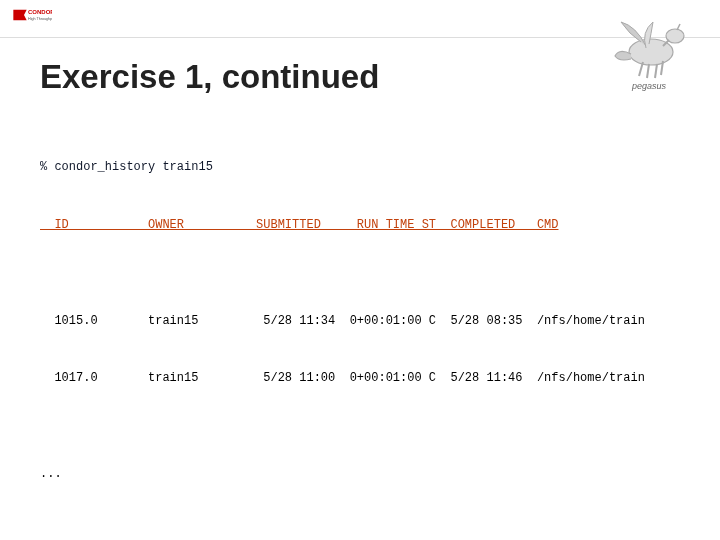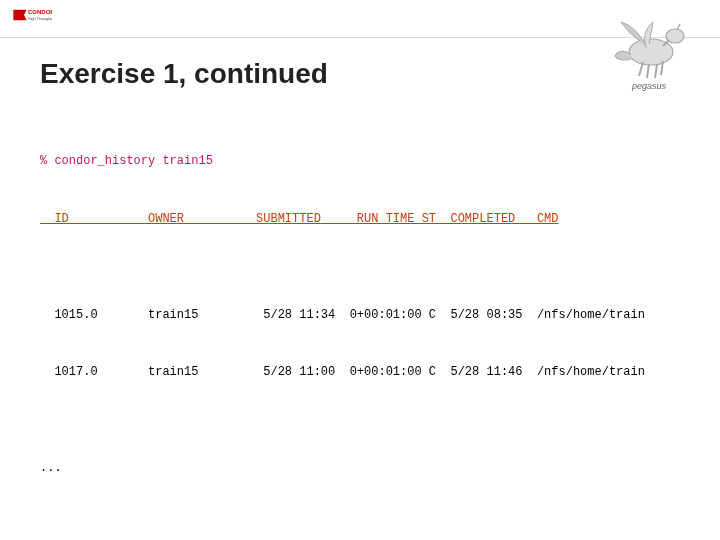--- a/index.html
+++ b/index.html
@@ -42,38 +42,38 @@
       width: 110px;
       height: 90px;
     }
 
     
     .main-content {
       padding: 20px 40px;
     }
 
     .slide-title {
-      font-size: 28px;
+      font-size: 33px;
       font-weight: bold;
       color: #222;
       margin-bottom: 24px;
     }
 
     
     .terminal {
       font-family: 'Courier New', Courier, monospace;
       font-size: 12px;
       color: #000;
       line-height: 1.6;
       white-space: pre;
       background: #ffffff;
     }
 
     .terminal .cmd-line {
-      color: #be185d;
+      color: #0f172a;
     }
 
     .terminal .header-line {
       color: #c2410c;
       text-decoration: underline;
     }
 
     .terminal .data-line {
       color: #000;
     }

